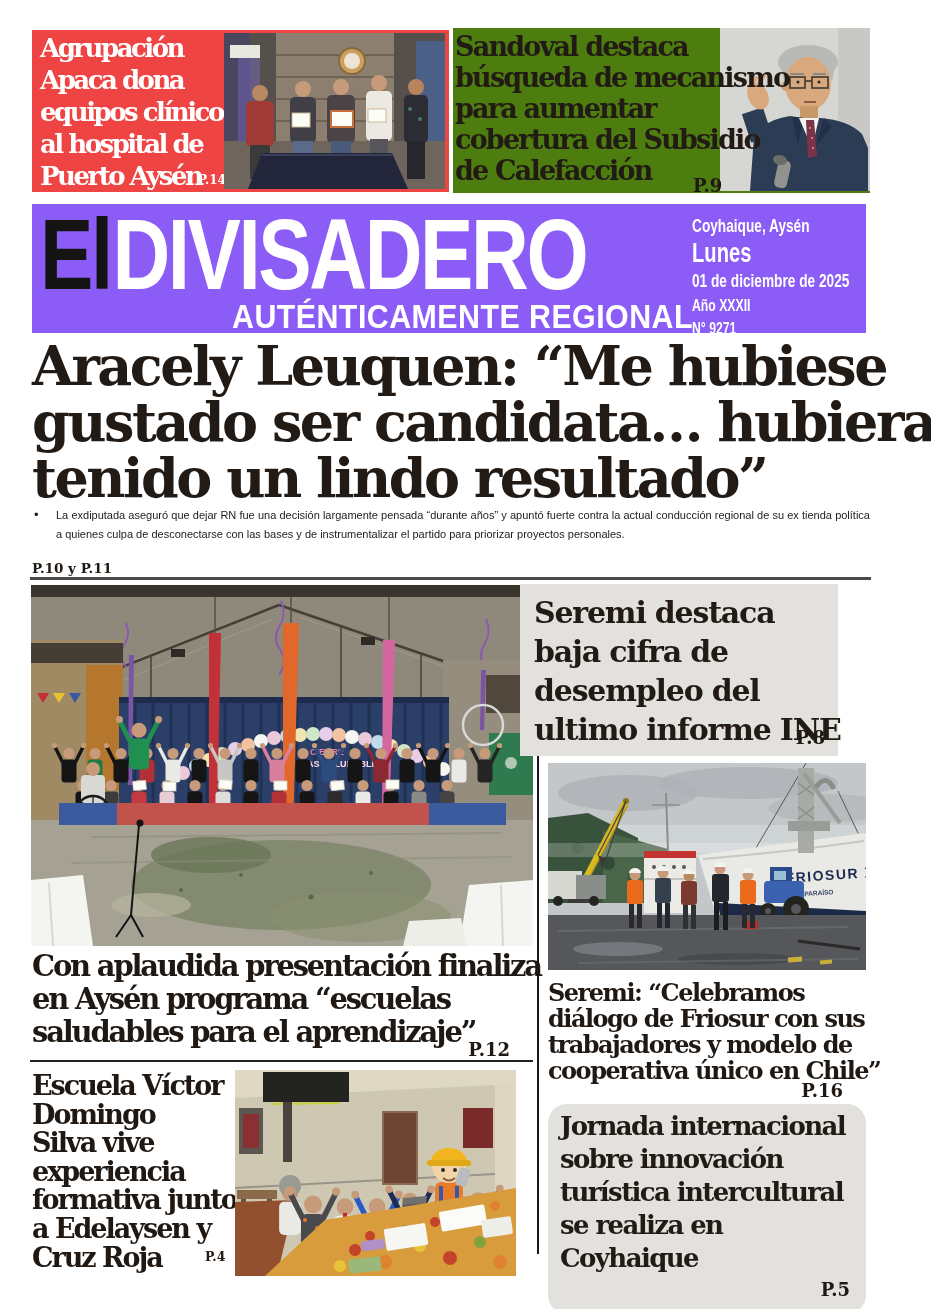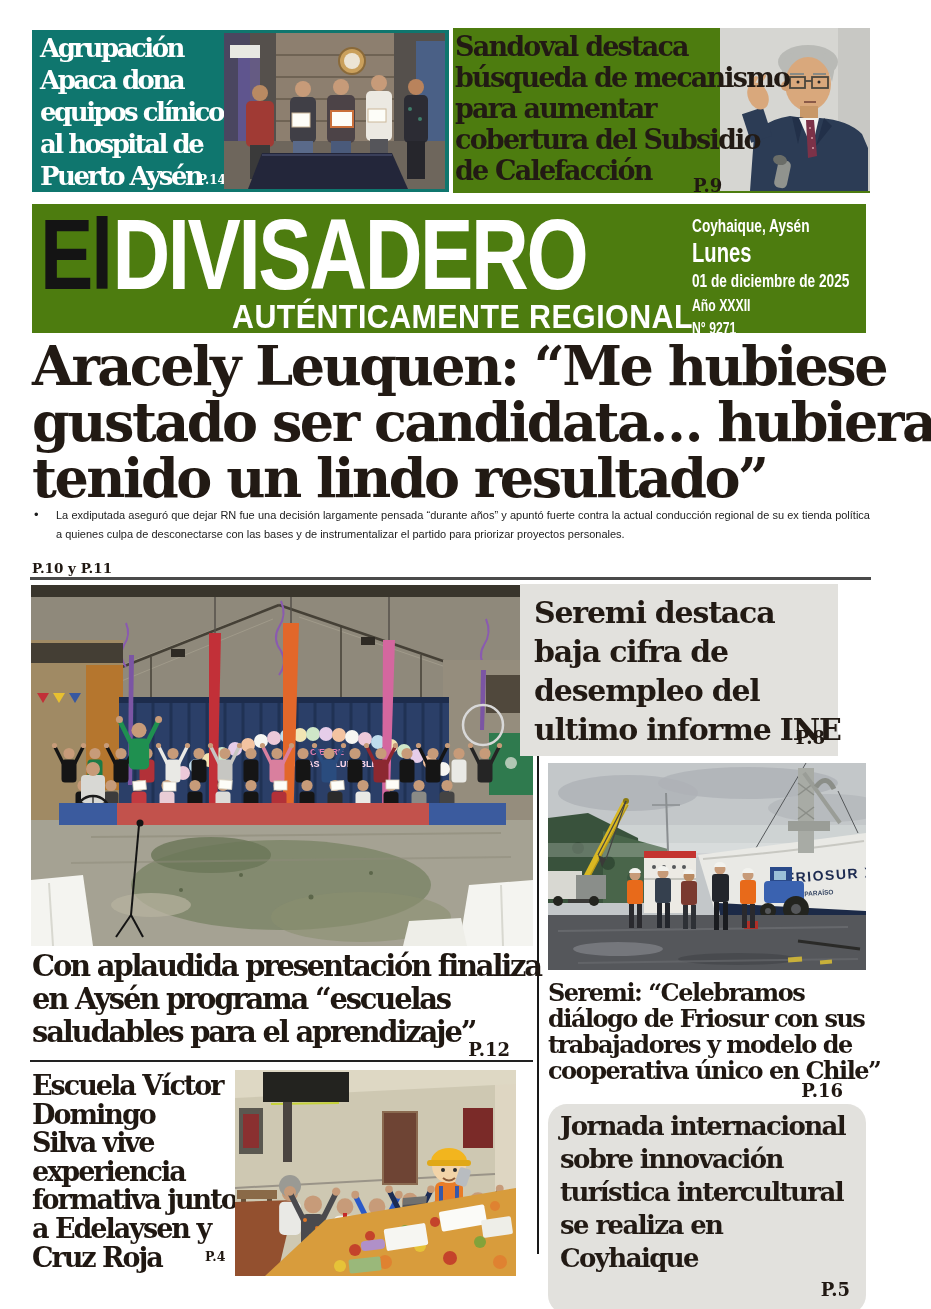--- a/index.html
+++ b/index.html
@@ -2,37 +2,37 @@
 <html><head>
 <meta charset="utf-8">
 <style>
   html,body{margin:0;padding:0;background:#fff;}
   .page{position:relative;width:931px;height:1309px;background:#ffffff;overflow:hidden;
         font-family:"Liberation Sans",sans-serif;}
   .abs{position:absolute;}
   .pageref{font-family:"DejaVu Serif",serif;font-weight:bold;font-size:18px;color:#201812;}
 
   
-  .purple-box{left:32px;top:30px;width:417px;height:162px;background:#0f766e;}
+  .purple-box{left:32px;top:30px;width:417px;height:162px;background:#ef4444;}
   .tl-text{position:absolute;left:8px;top:2px;width:190px;}
   .tl-line{font-size:26px;line-height:32px;letter-spacing:-2.5px;color:#ffffff;white-space:nowrap;
            font-family:"DejaVu Serif",serif;font-weight:bold;}
   .tl-ref{position:absolute;left:166px;top:143px;font-size:12px;color:#ffffff;}
   .photoA{position:absolute;left:192px;top:3px;}
 
   
   .sandoval{left:453px;top:28px;width:417px;height:165px;background:#4d7c0f;}
   .tr-text{position:absolute;left:2px;top:3px;}
   .tr-line{font-size:27px;line-height:31px;letter-spacing:-1.8px;white-space:nowrap;
            font-family:"DejaVu Serif",serif;font-weight:bold;color:#221a14;}
   .tr-ref{position:absolute;left:240px;top:147px;}
   .photoB{position:absolute;right:0;top:0;}
 
   
-  .masthead{left:32px;top:204px;width:834px;height:129px;background:#4d7c0f;}
+  .masthead{left:32px;top:204px;width:834px;height:129px;background:#8b5cf6;}
   .mast-title{position:absolute;left:8px;top:4px;font-weight:bold;font-size:100px;line-height:92px;
               letter-spacing:-3px;transform:scaleX(0.80);transform-origin:left top;white-space:nowrap;}
   .mast-el{color:#141414;}
   .mast-main{color:#ffffff;margin-left:2px;}
   .mast-tag{position:absolute;left:200px;top:94px;color:#ffffff;font-weight:bold;font-size:33px;
             letter-spacing:0.5px;transform:scaleX(0.92);transform-origin:left top;white-space:nowrap;}
   .mast-info{position:absolute;left:660px;top:10px;color:#ffffff;font-weight:bold;
              transform:scaleX(0.72);transform-origin:left top;white-space:nowrap;}
   .mi-place{font-size:19px;line-height:23px;}
   .mi-day{font-size:28px;line-height:31px;}

